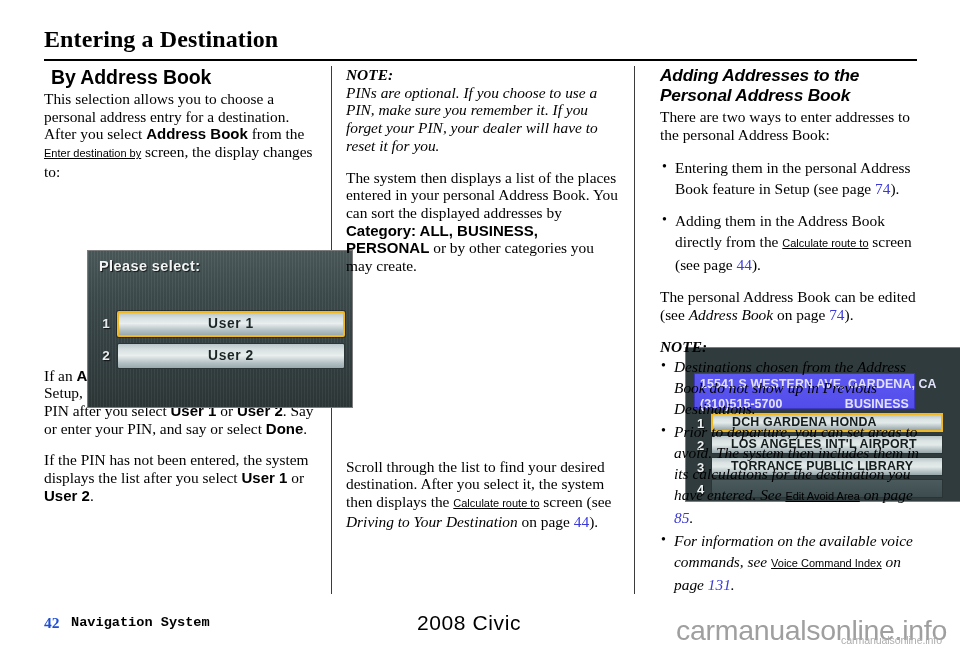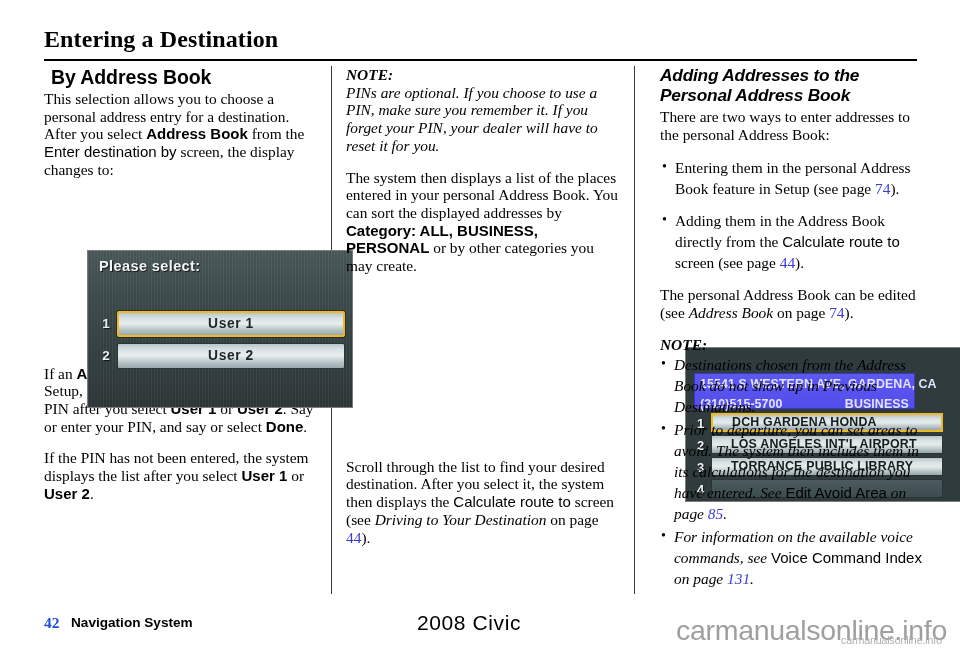--- a/index.html
+++ b/index.html
@@ -110,21 +110,22 @@
 
   
   .ui-bold {
     font-family: "Liberation Sans", sans-serif;
     font-weight: bold;
     font-size: 15.0px;
   }
   .ui-plain {
     font-family: "Liberation Sans", sans-serif;
     font-weight: normal;
-    font-size: 15.0px;
+    font-size: 11px;
+    text-decoration: underline;
   }
   .it { font-style: italic; }
   .pref {
     color: #3a39d6;
   }
 
   
   ul.blist {
     margin: 0 0 13px 0;
     padding: 0;
@@ -369,21 +370,21 @@
     top: 614px;
     font-family: "Liberation Serif", serif;
     font-weight: bold;
     font-size: 15.5px;
     color: #1d4ed8;
   }
   .footer-section {
     position: absolute;
     left: 71px;
     top: 615px;
-    font-family: Liberation Sans, sans-serif;
+    font-family: Liberation Mono, monospace;
     font-weight: bold;
     font-size: 13.6px;
     color: #000;
   }
   .footer-model {
     position: absolute;
     left: 417px;
     top: 611px;
     font-family: "Liberation Sans", sans-serif;
     font-size: 21px;

